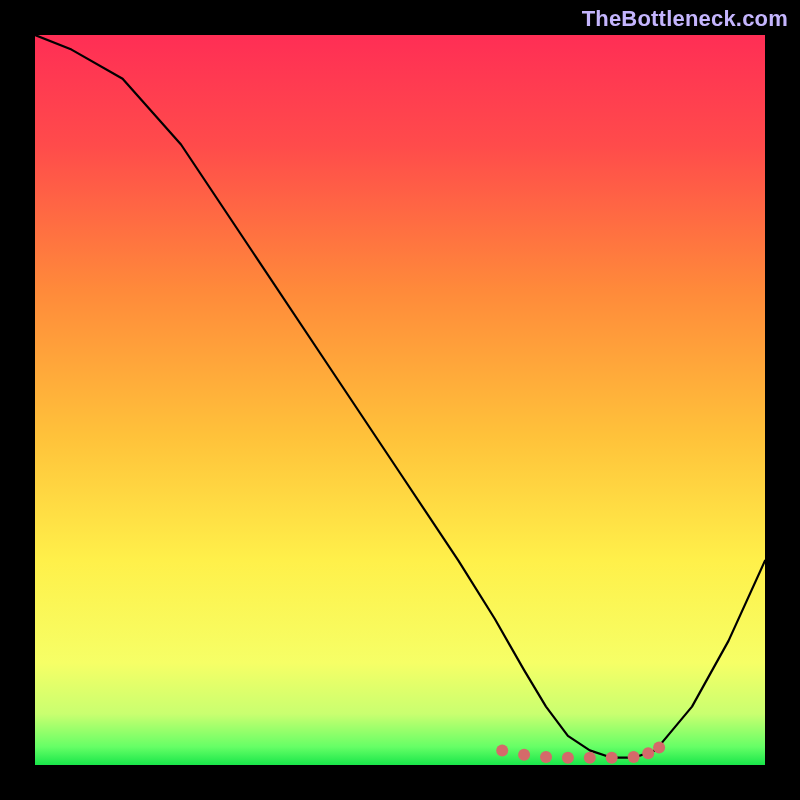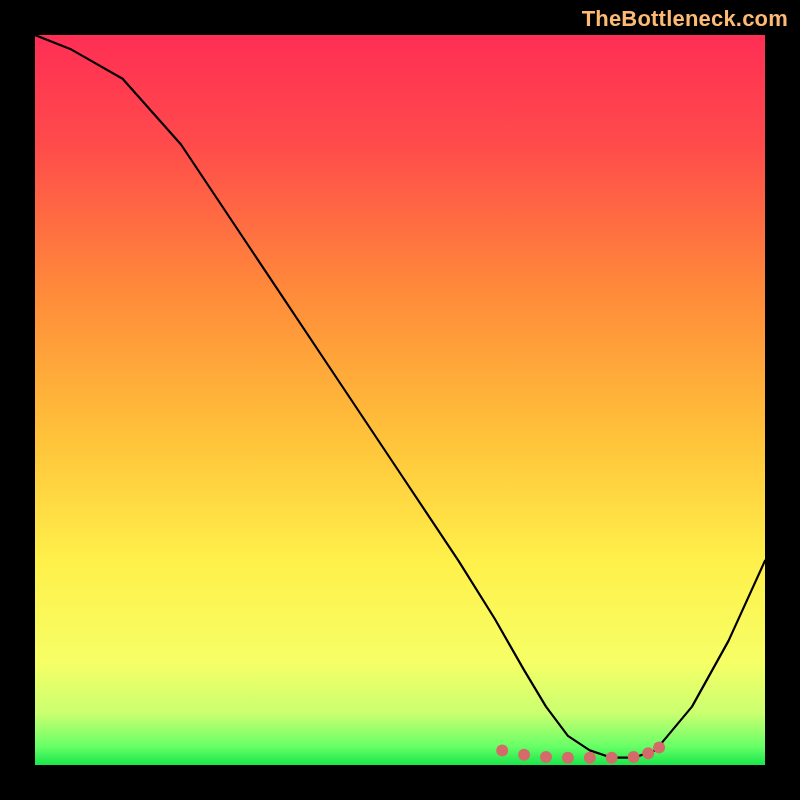--- a/index.html
+++ b/index.html
@@ -14,21 +14,21 @@
   .stage {
     position: relative;
     width: 800px;
     height: 800px;
     background: #000;
   }
   .watermark {
     position: absolute;
     top: 6px;
     right: 12px;
-    color: #fdba74;
+    color: #c4b5fd;
     font-size: 22px;
     font-weight: 600;
     letter-spacing: 0.2px;
     user-select: none;
   }
   svg.plot {
     position: absolute;
     left: 35px;
     top: 35px;
     width: 730px;

